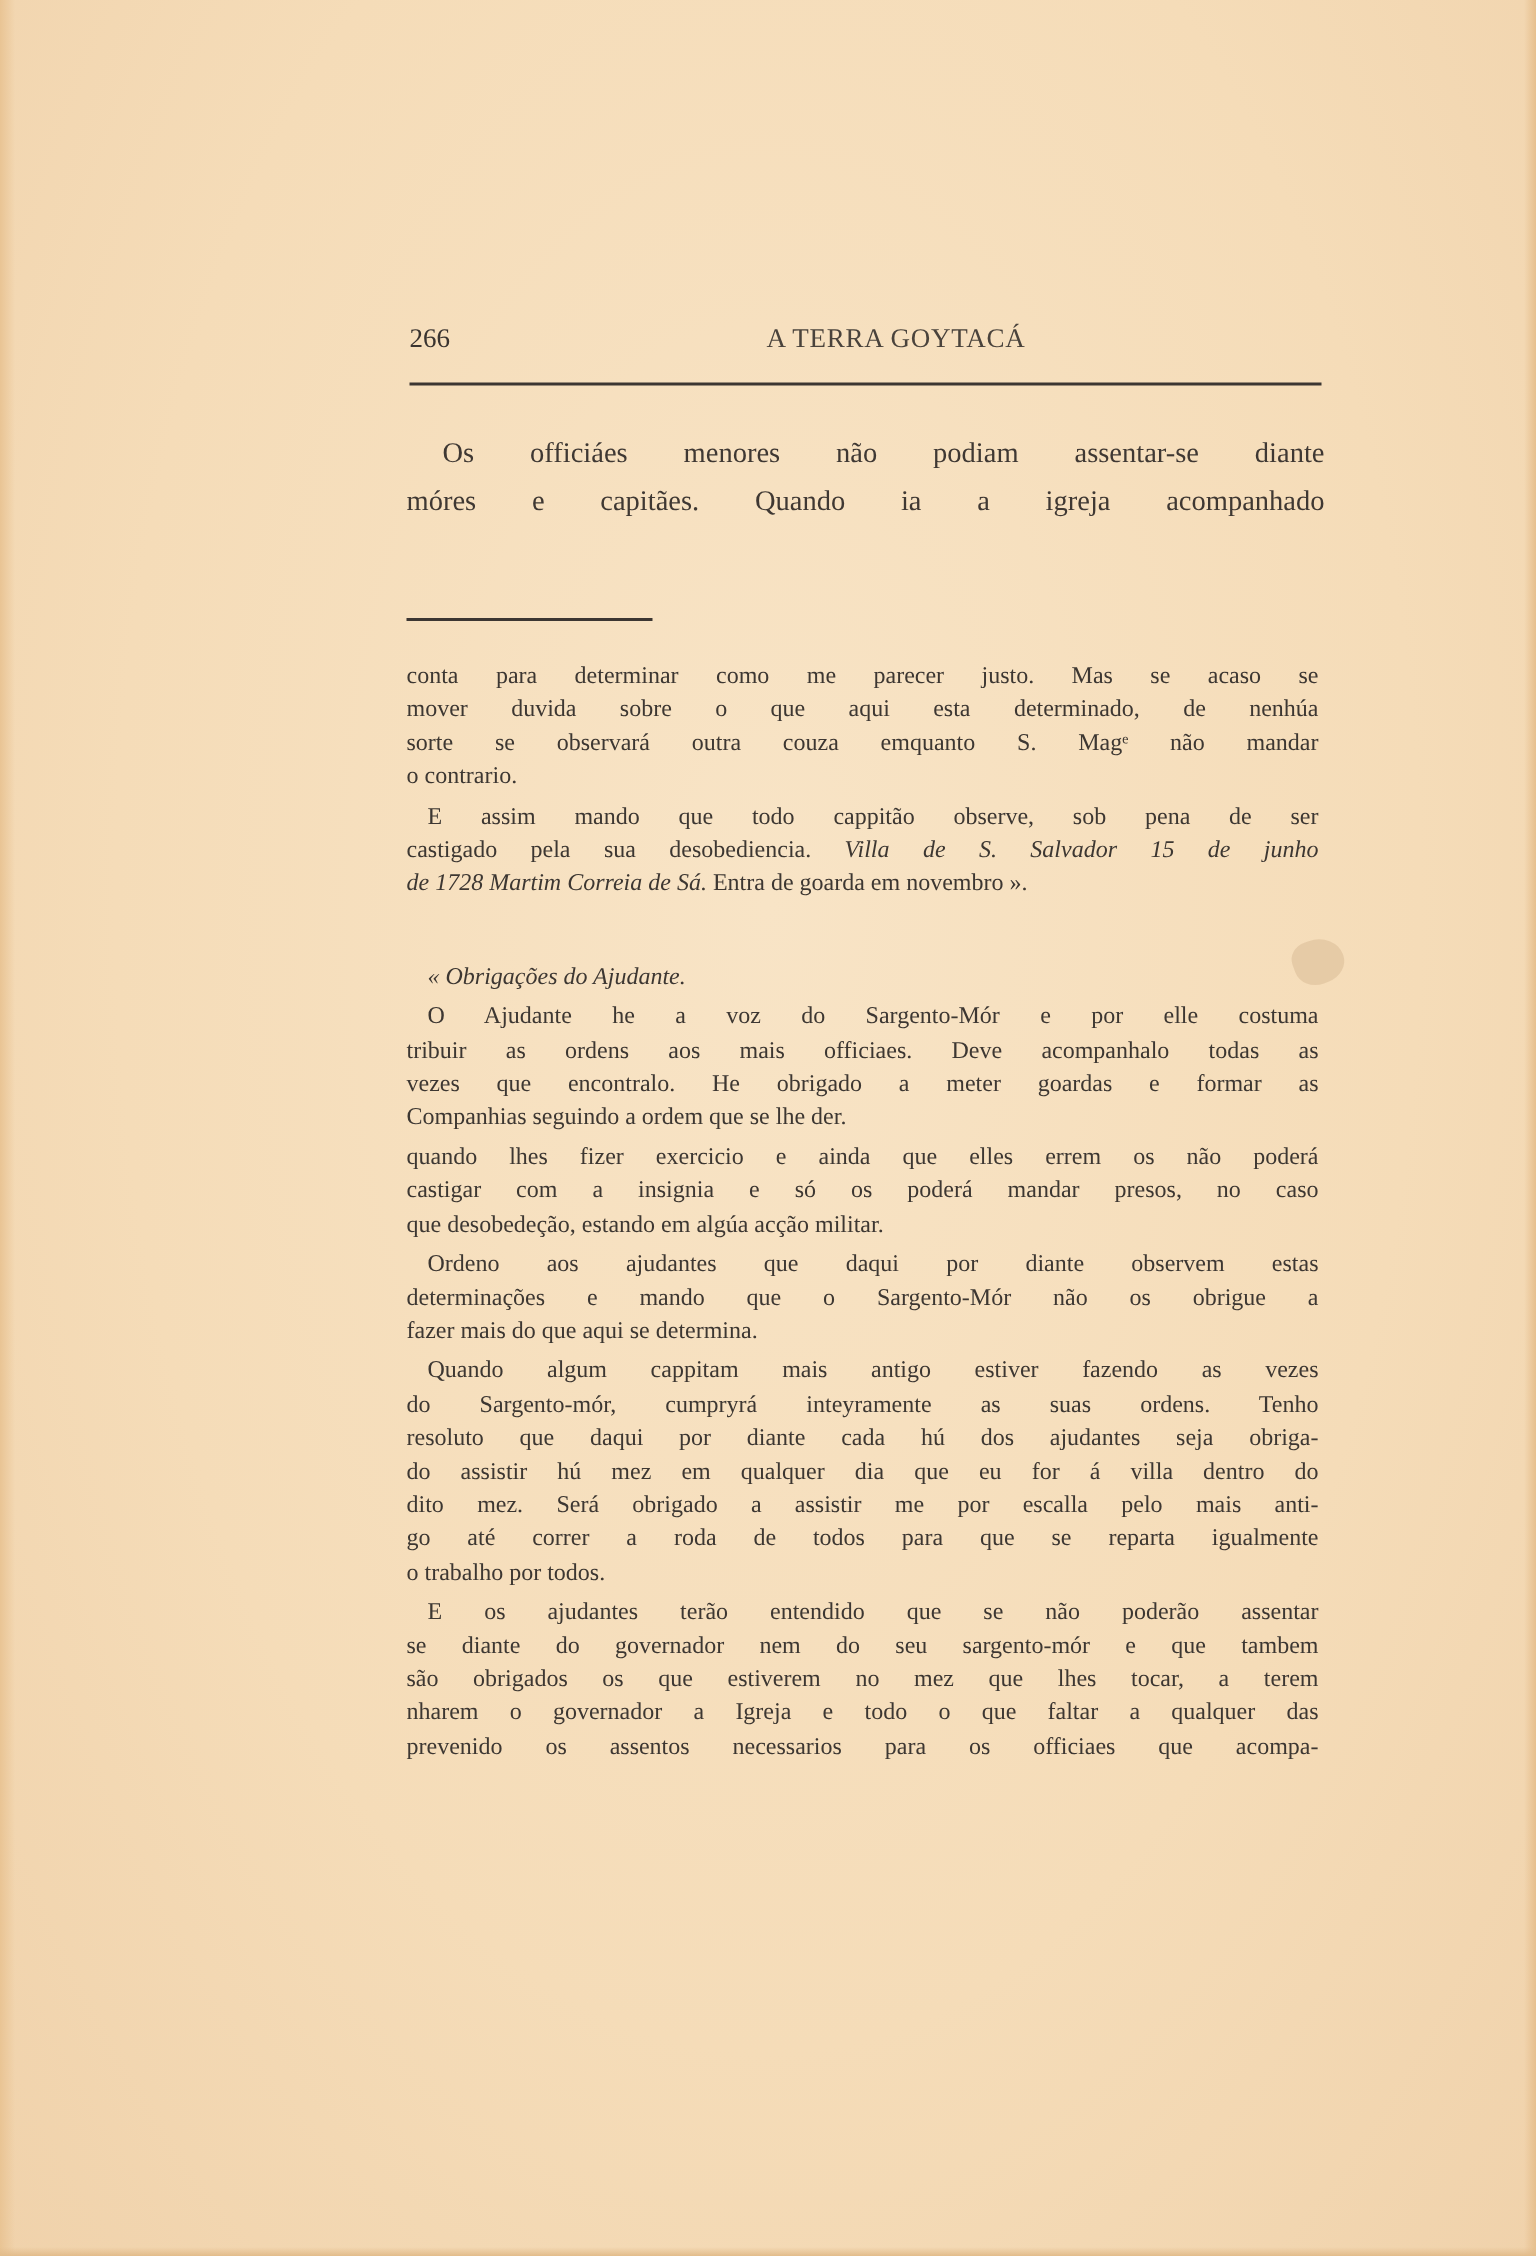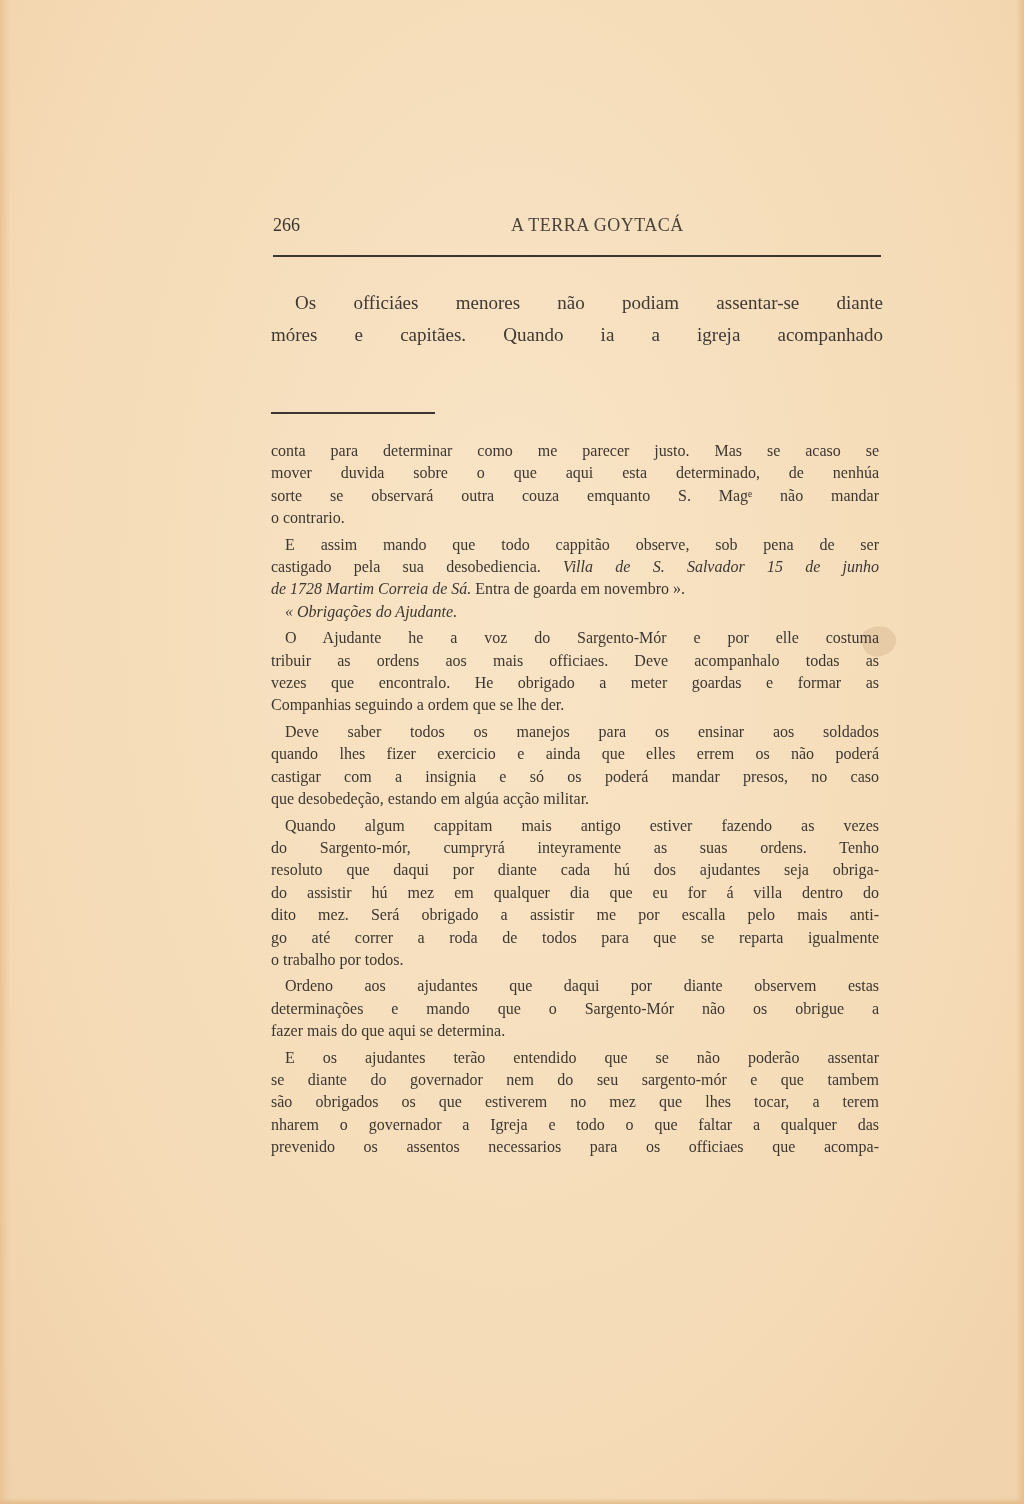--- a/index.html
+++ b/index.html
@@ -115,21 +115,21 @@
     }
     .fn-para { margin: 0 0 4px 0; }
     .fn-line {
       display: block;
       white-space: nowrap;
       text-align: justify;
       text-align-last: justify;
     }
     .fn-line.last { text-align-last: left; }
     .fn-line.indent { padding-left: 14px; }
-    .it { font-style: italic; }
+    .it { font-style: italic; margin-top: 40px; }
   </style>
 </head>
 <body>
 
 <div class="page">
   <div class="page-edge-left"></div>
   <div class="page-edge-right"></div>
   <div class="page-edge-bottom"></div>
   <div class="stain"></div>
 
@@ -162,43 +162,42 @@
     </div>
 
     <div class="fn-para">
       <span class="fn-line indent">O Ajudante he a voz do Sargento-Mór e por elle costuma</span>
       <span class="fn-line">tribuir as ordens aos mais officiaes. Deve acompanhalo todas as</span>
       <span class="fn-line">vezes que encontralo. He obrigado a meter goardas e formar as</span>
       <span class="fn-line last">Companhias seguindo a ordem que se lhe der.</span>
     </div>
 
     <div class="fn-para">
-      <span class="fn-line indent">Deve saber todos os manejos para os ensinar aos soldados</span>
       <span class="fn-line">quando lhes fizer exercicio e ainda que elles errem os não poderá</span>
       <span class="fn-line">castigar com a insignia e só os poderá mandar presos, no caso</span>
       <span class="fn-line last">que desobedeção, estando em algúa acção militar.</span>
+    </div>
+
+    <div class="fn-para">
+      <span class="fn-line indent">Ordeno aos ajudantes que daqui por diante observem estas</span>
+      <span class="fn-line">determinações e mando que o Sargento-Mór não os obrigue a</span>
+      <span class="fn-line last">fazer mais do que aqui se determina.</span>
     </div>
 
     <div class="fn-para">
       <span class="fn-line indent">Quando algum cappitam mais antigo estiver fazendo as vezes</span>
       <span class="fn-line">do Sargento-mór, cumpryrá inteyramente as suas ordens. Tenho</span>
       <span class="fn-line">resoluto que daqui por diante cada hú dos ajudantes seja obriga-</span>
       <span class="fn-line">do assistir hú mez em qualquer dia que eu for á villa dentro do</span>
       <span class="fn-line">dito mez. Será obrigado a assistir me por escalla pelo mais anti-</span>
       <span class="fn-line">go até correr a roda de todos para que se reparta igualmente</span>
       <span class="fn-line last">o trabalho por todos.</span>
     </div>
 
     <div class="fn-para">
-      <span class="fn-line indent">Ordeno aos ajudantes que daqui por diante observem estas</span>
-      <span class="fn-line">determinações e mando que o Sargento-Mór não os obrigue a</span>
-      <span class="fn-line last">fazer mais do que aqui se determina.</span>
-    </div>
-
-    <div class="fn-para">
       <span class="fn-line indent">E os ajudantes terão entendido que se não poderão assentar</span>
       <span class="fn-line">se diante do governador nem do seu sargento-mór e que tambem</span>
       <span class="fn-line">são obrigados os que estiverem no mez que lhes tocar, a terem</span>
       <span class="fn-line">nharem o governador a Igreja e todo o que faltar a qualquer das</span>
       <span class="fn-line">prevenido os assentos necessarios para os officiaes que acompa-</span>
     </div>
   </div>
 </div>
 
 </body></html>

